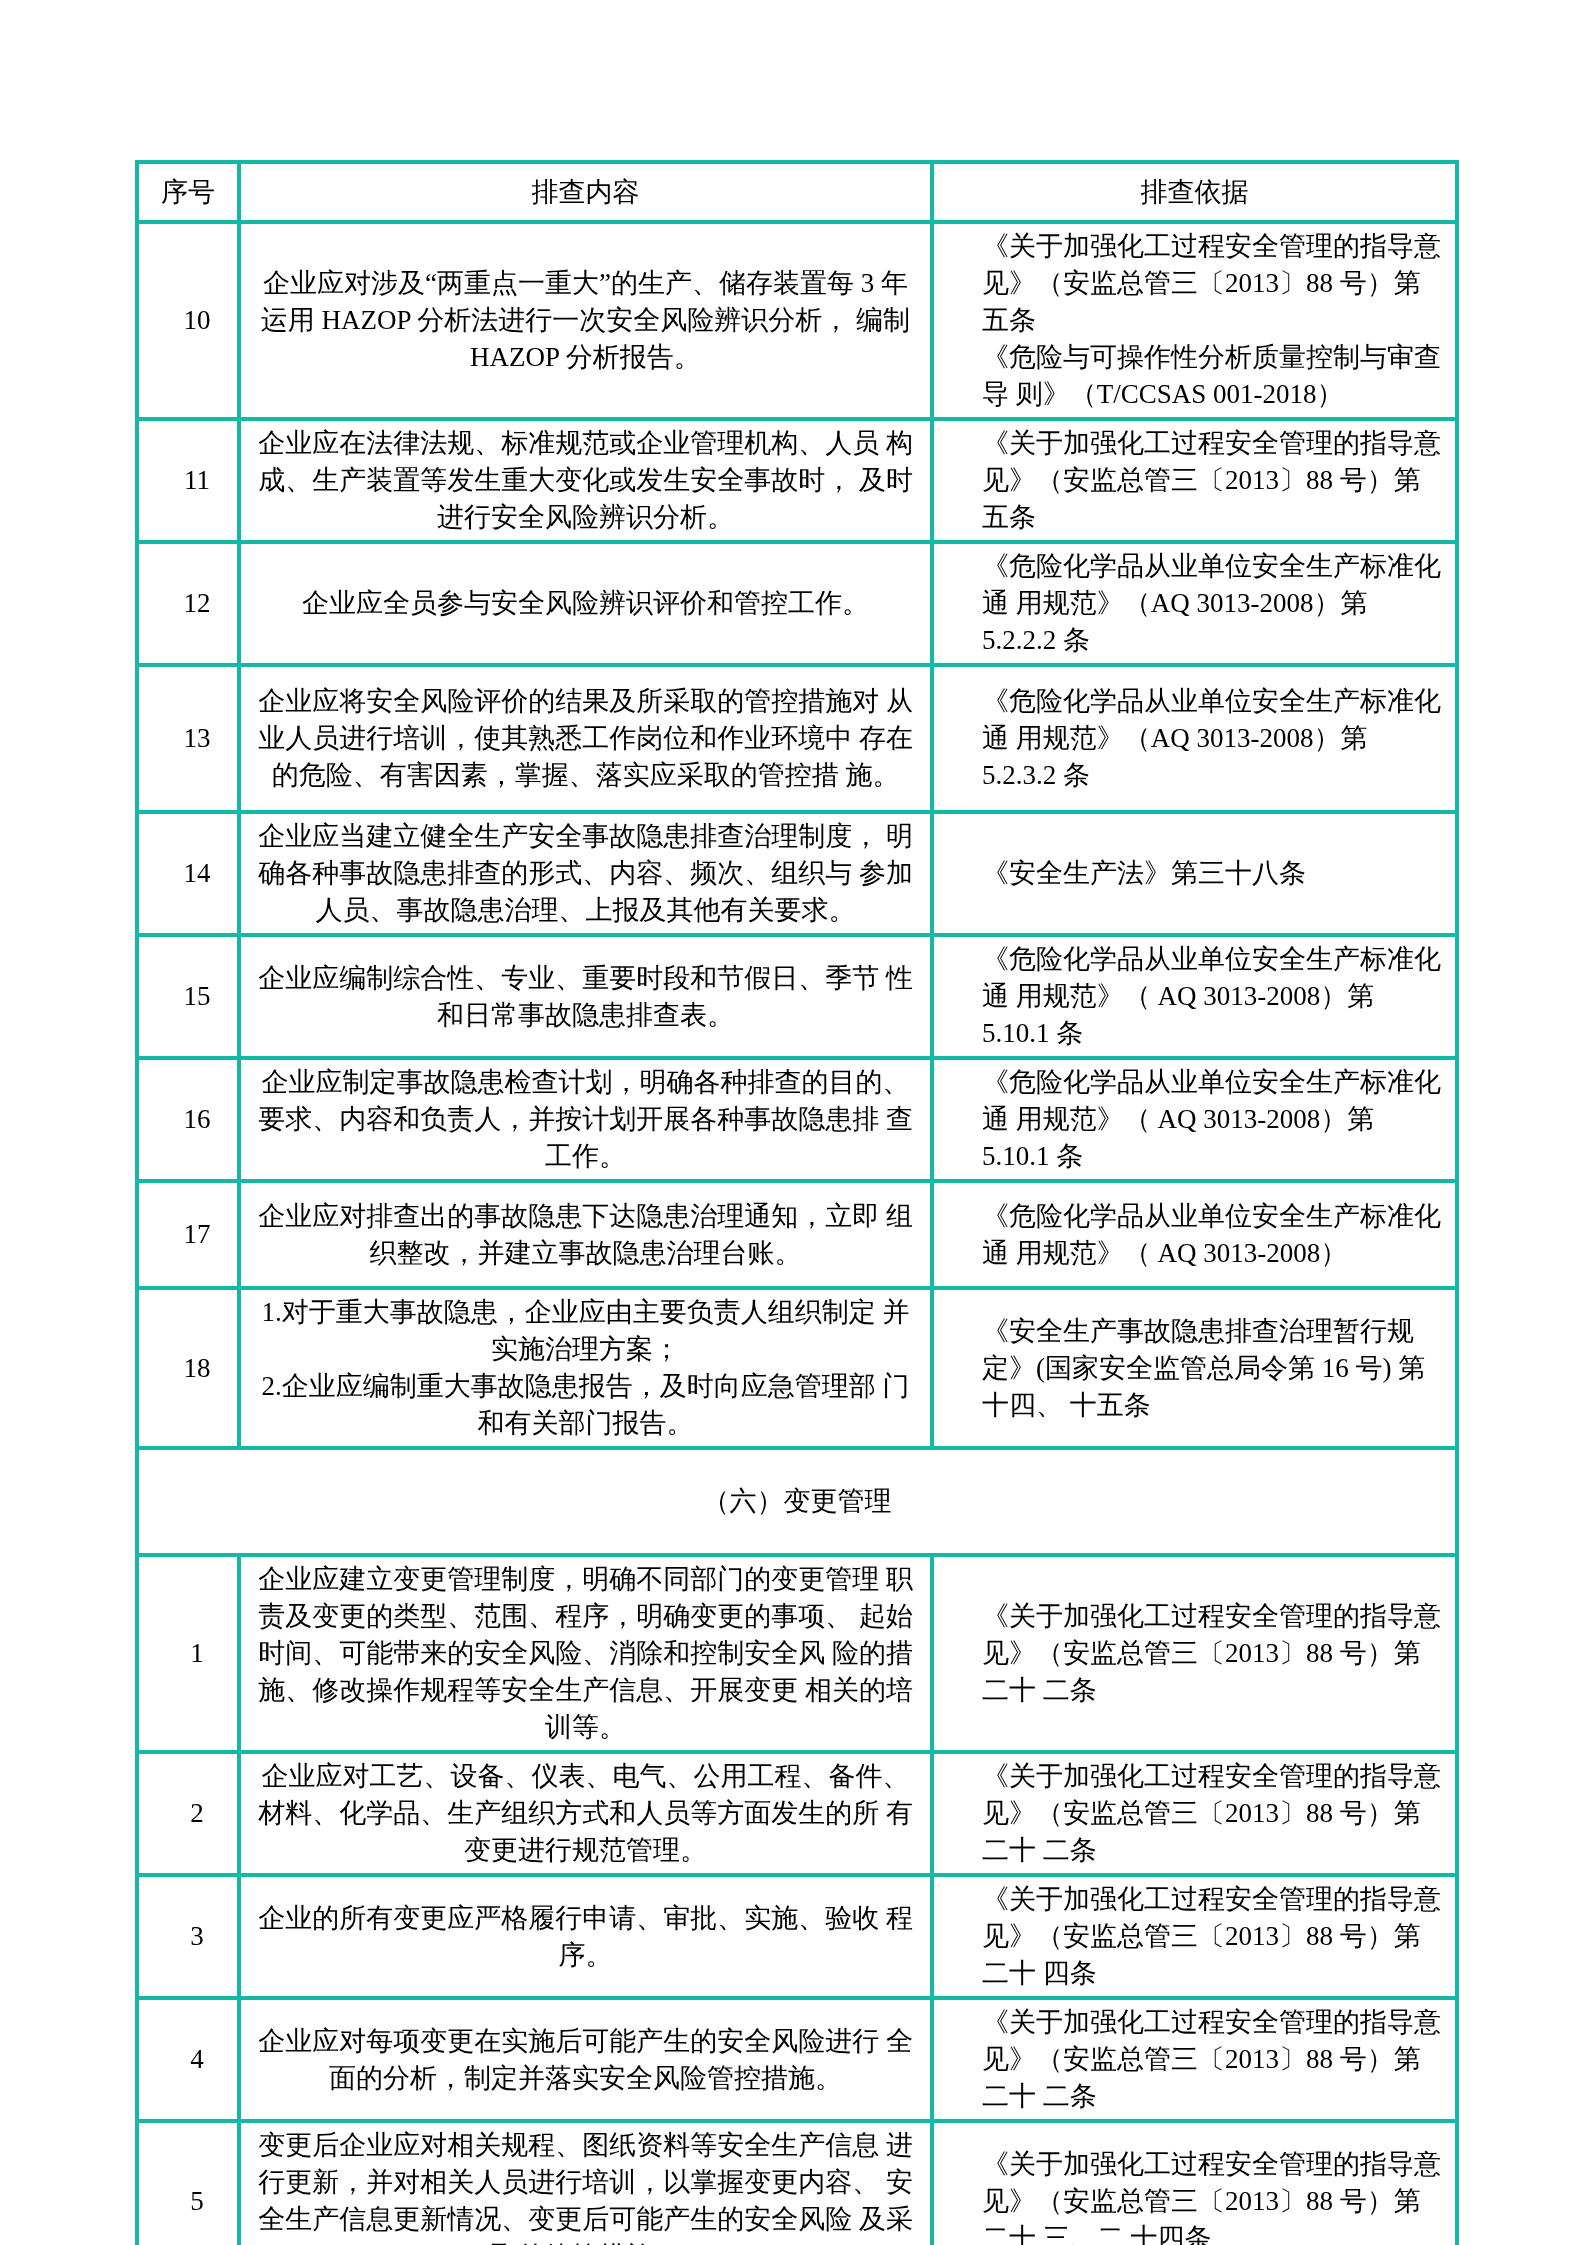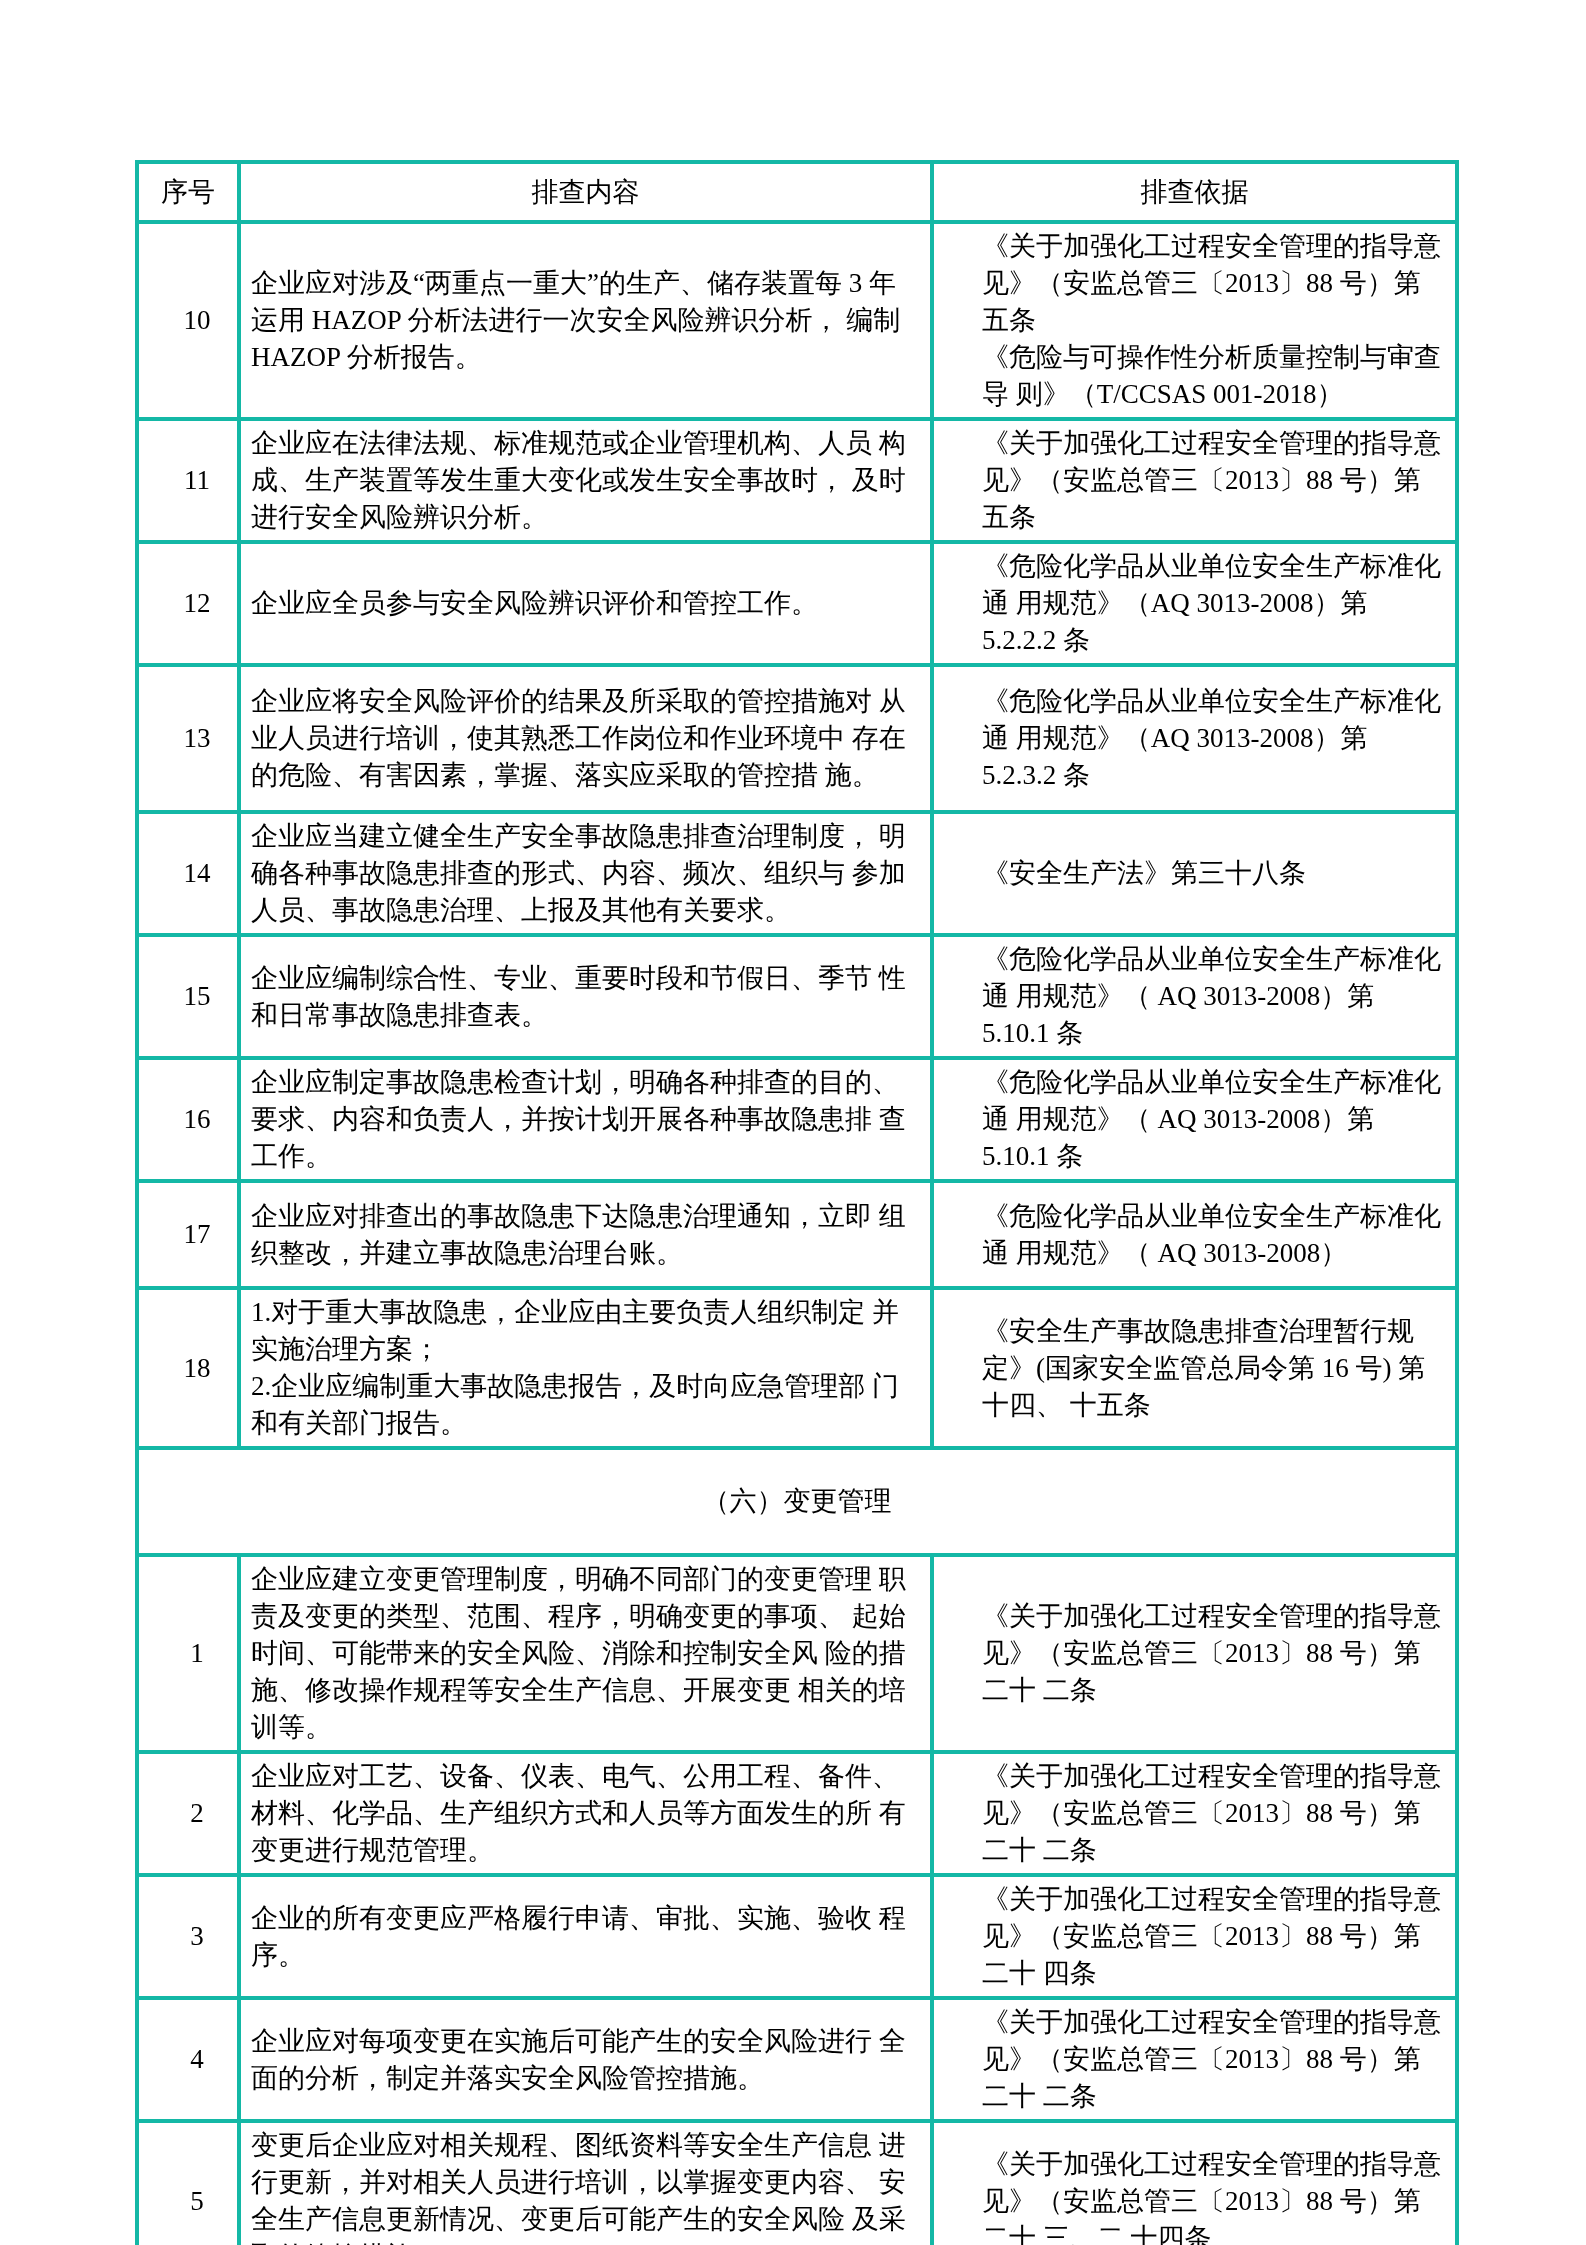--- a/index.html
+++ b/index.html
@@ -25,21 +25,21 @@
     padding:4px 10px;
     font-size:27px;
     line-height:37px;
     font-weight:normal;
     vertical-align:middle;
     box-sizing:border-box;
     overflow:hidden;
   }
   th { text-align:center; }
   td.no    { text-align:center;padding-left:28px; }
-  td.cont  { text-align:left; white-space:pre-wrap; }
+  td.cont  { text-align:center; white-space:pre-wrap; }
   td.basis { text-align:left; white-space:pre-wrap;padding-left:48px; }
   td.section { text-align:center; }
 </style>
 </head>
 <body>
 
 <div class="page">
   <table class="checklist">
     <colgroup>
       <col class="c-no">

